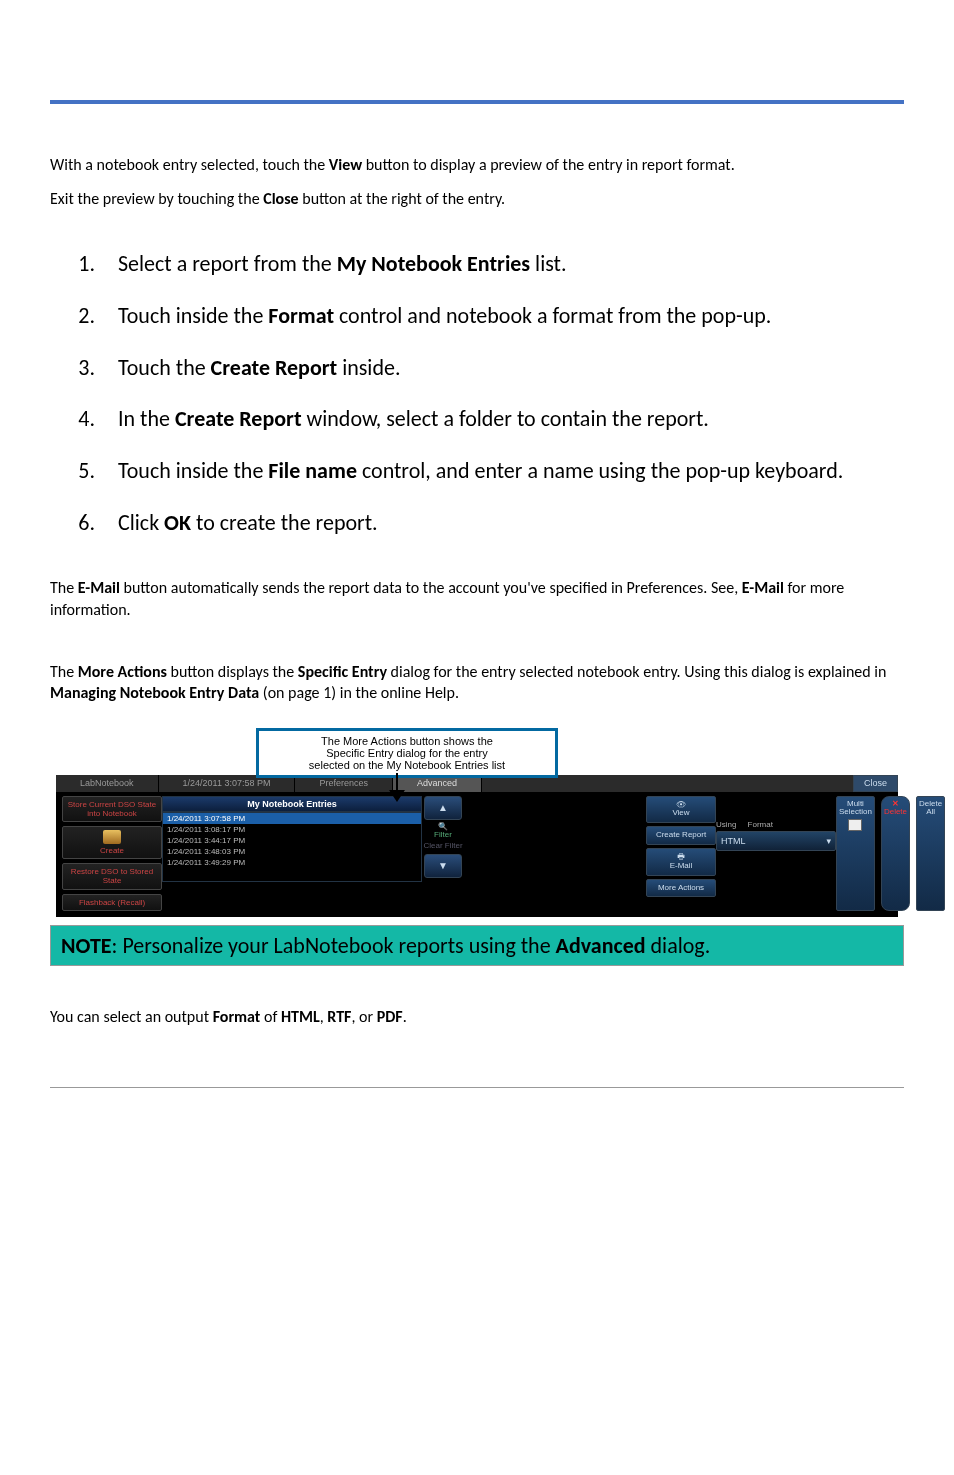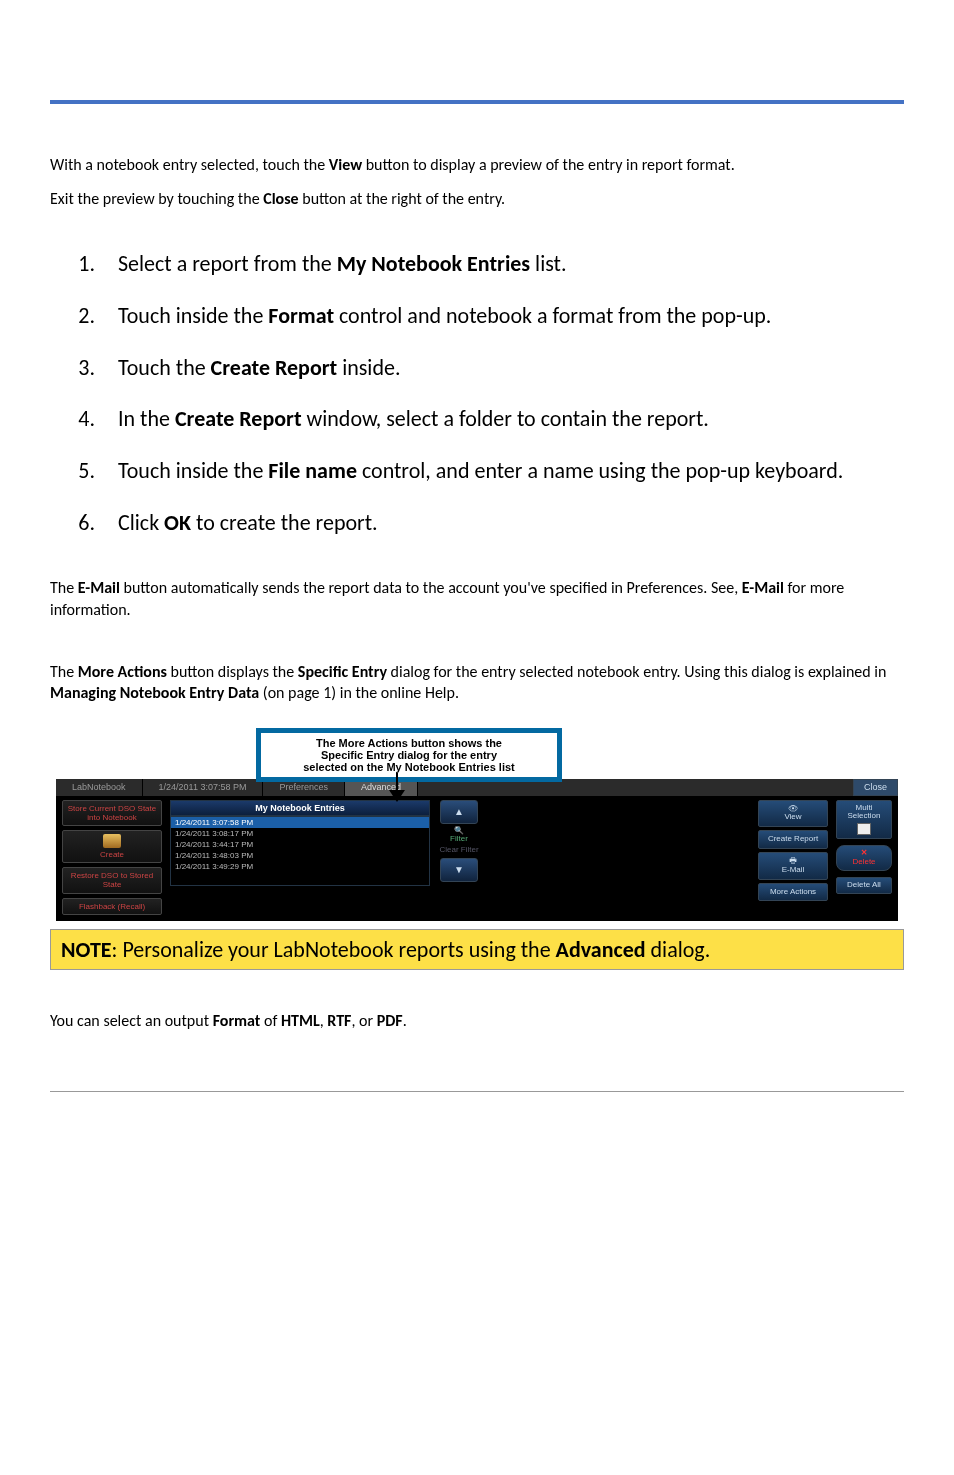--- a/index.html
+++ b/index.html
@@ -13,21 +13,21 @@
   hr.topbar {
     border: none;
     border-top: 4px solid #4472c4;
     margin: 60px 0 50px 0;
   }
   p { font-size: 16px; line-height: 1.35; margin: 12px 0; }
   ol.steps { font-size: 22px; margin: 40px 0 40px 30px; padding-left: 20px; }
   ol.steps > li { margin-bottom: 22px; padding-left: 18px; line-height: 1.35; }
   .section { margin-top: 40px; }
   .note-box {
-    background: #fde047;
+    background: #14b8a6;
     border: 1px solid #999;
     padding: 6px 10px;
     font-size: 22px;
     margin-top: 2px;
   }
   b { font-weight: bold; }
 
   
   .shot-wrap {
     background: #fff;
@@ -35,25 +35,25 @@
     margin-top: 18px;
   }
   .shot {
     position: relative;
     font-family: Arial, sans-serif;
     font-size: 9px;
     color: #aaa;
   }
   .callout {
     background:#fff;
-    border:5px solid #0369a1;
+    border:3px solid #0369a1;
     padding:4px 8px;
     width:280px;
     text-align:center;
-    font-weight:bold;
+    font-weight:normal;
     color:#000;
     font-size:11px;
     margin:0 auto 0 200px;
     position:relative;
     z-index:3;
   }
   .arrow-stem {
     position:absolute;
     left:340px; top:45px;
     width:2px; height:20px;
@@ -74,35 +74,35 @@
     display:flex;
     align-items:stretch;
     position:relative;
     height:17px;
     margin-top:-3px;
   }
   .tab {
     background:#2b2b2b;
     color:#999;
     font-size:9px;
-    padding:2px 16px;
+    padding:2px 24px;
     border-right:1px solid #000;
     display:flex;align-items:center;
   }
   .tab.active { background:#555; color:#ddd; }
   .toolbar-spacer { flex:1; background:#2b2b2b; }
   .close-btn {
     background:#2e4a6a;color:#cde;display:flex;align-items:center;
     padding:0 10px;font-size:9px;border:1px solid #345;
   }
   .panel {
     background:#000;
     display:flex;
     padding:4px 6px 6px 6px;
-    gap:8px;
+    gap:0;
     min-height:92px;
   }
   .leftcol { width:100px; display:flex;flex-direction:column;gap:4px; }
   .blk-btn {
     background:linear-gradient(#222,#111);
     border:1px solid #444;
     color:#cc4444;
     text-align:center;
     font-size:8px;
     padding:3px 2px;
@@ -136,21 +136,21 @@
   .act-btn{
     background:linear-gradient(#254c78,#122a46);color:#cde;font-size:8px;
     text-align:center;padding:4px 2px;border:1px solid #345;border-radius:2px;line-height:1.1;
   }
   .fmtcol{width:120px;font-size:8px;color:#aaa;}
   .fmt-field{
     background:linear-gradient(#224466,#102238);border:1px solid #345;
     height:18px;display:flex;align-items:center;justify-content:space-between;
     padding:0 4px;color:#cde;margin-top:2px;border-radius:2px;font-size:9px;
   }
-  .rightcol{width:56px;display:flex;flex-direction:column;gap:6px;}
+  .rightcol{width:56px;display:flex;flex-direction:row;gap:6px;}
   .r-btn{
     background:linear-gradient(#254c78,#122a46);color:#cde;font-size:8px;
     text-align:center;padding:3px 2px;border:1px solid #345;border-radius:2px;line-height:1.1;
   }
   .multi-box{width:12px;height:10px;background:#eee;border:1px solid #666;margin:2px auto 0;}
   .r-btn.red{color:#f33;border-radius:8px;}
   .x-ic::before{content:"✕";display:block;color:#f33;font-weight:bold;}
   .bottombar{border:none;border-top:1px solid #999;margin-top:60px;}
 </style>
 </head>
@@ -236,20 +236,28 @@
 
       <div style="flex:1"></div>
 
       <div class="actcol">
         <div class="act-btn"><span>👁</span><br><span>View</span></div>
         <div class="act-btn">Create Report</div>
         <div class="act-btn"><span>🖶</span><br><span>E-Mail</span></div>
         <div class="act-btn">More Actions</div>
       </div>
 
+      <div class="fmtcol">
+        <div style="height:24px"></div>
+        <div><span>Using</span>&nbsp;&nbsp;&nbsp;&nbsp;&nbsp;<span>Format</span></div>
+        <div class="fmt-field">
+          <span>HTML</span>
+          <span>▾</span>
+        </div>
+      </div>
 
       <div class="rightcol">
         <div class="r-btn">
           <span>Multi Selection</span>
           <div class="multi-box"></div>
         </div>
         <div class="r-btn red"><span class="x-ic"></span><span>Delete</span></div>
         <div class="r-btn">Delete All</div>
       </div>
     </div>

